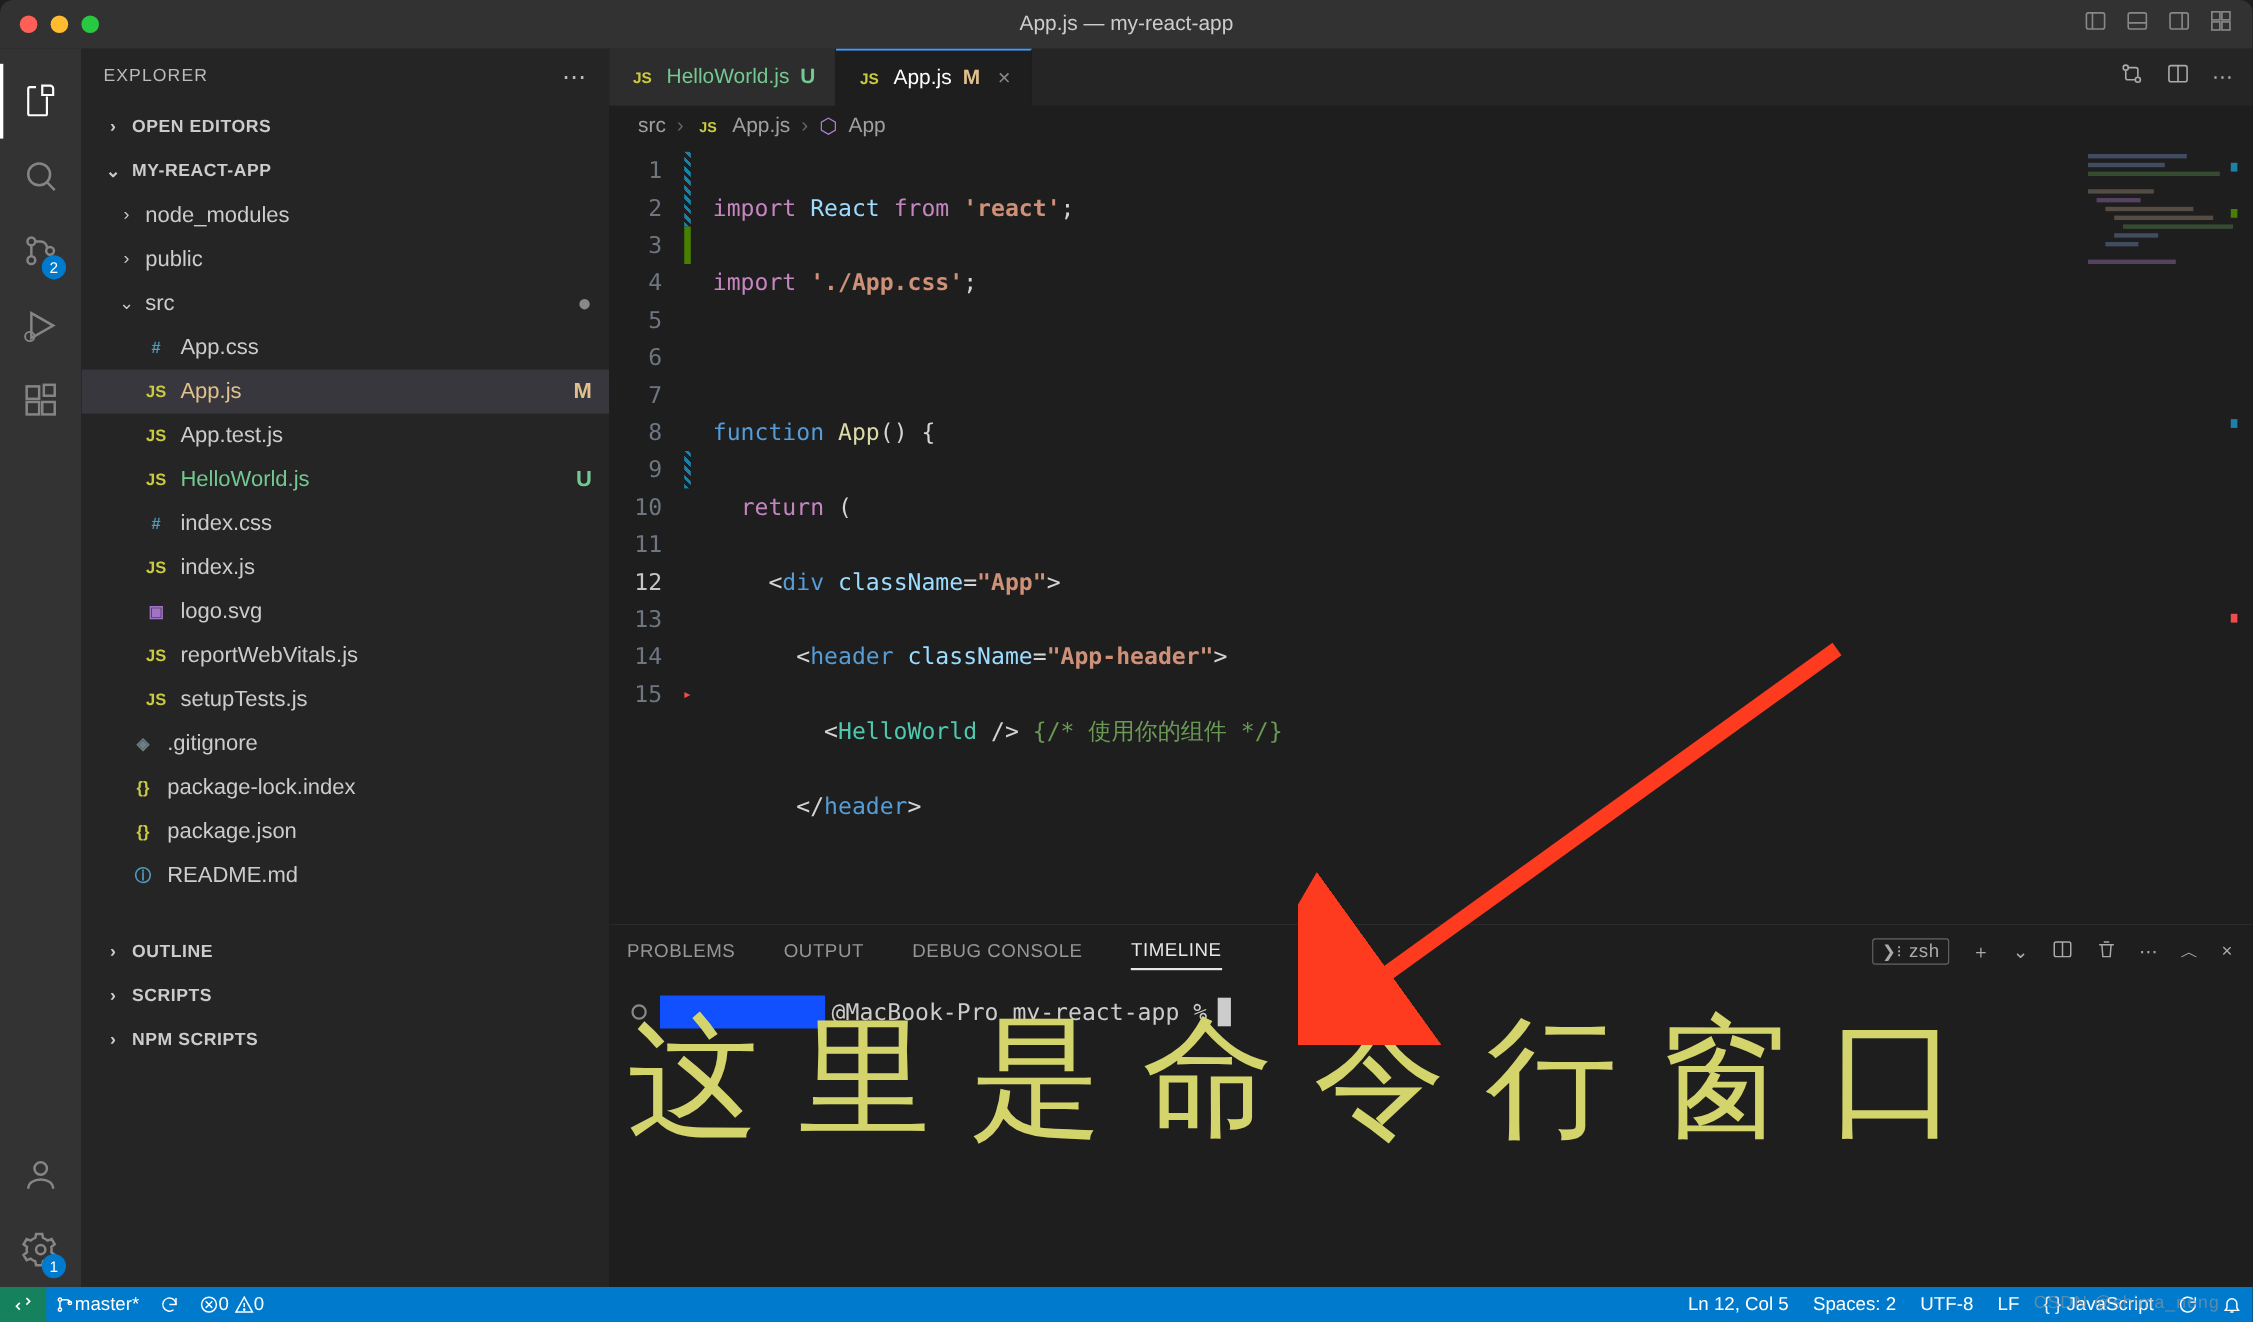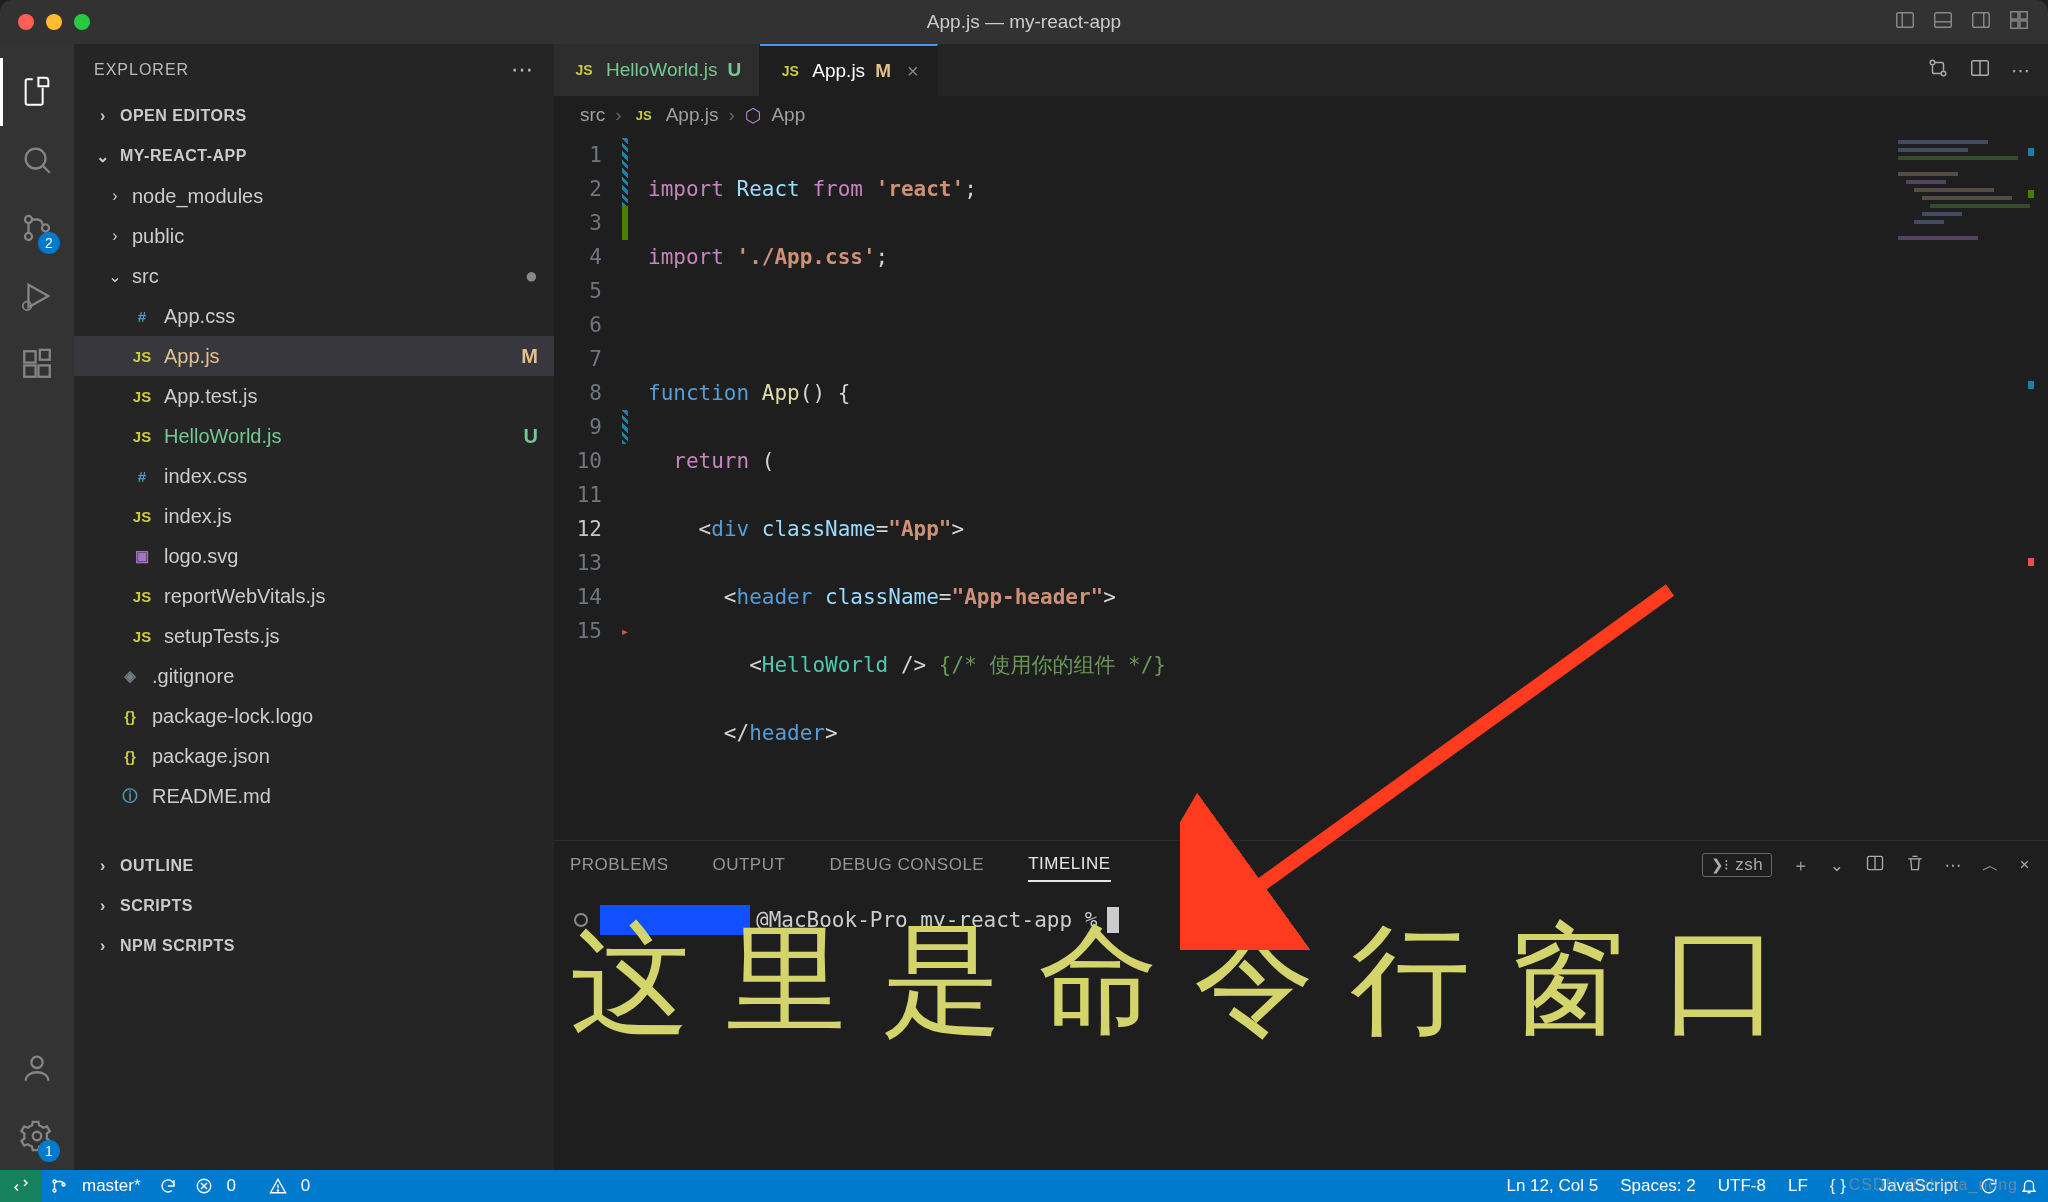--- a/index.html
+++ b/index.html
@@ -226,21 +226,21 @@
     background: #007acc;
     color: #ffffff;
     display: flex;
     align-items: center;
     font-size: 17px;
     padding: 0 10px;
     gap: 18px;
   }
   .statusbar .left { display: flex; align-items: center; gap: 18px; }
   .statusbar .right { margin-left: auto; display: flex; align-items: center; gap: 22px; }
-  .statusbar .seg { display: flex; align-items: center; gap: 14px; }
+  .statusbar .seg { display: flex; align-items: center; gap: 0; }
   .statusbar svg { width: 18px; height: 18px; }
   .sb-remote { background: #16825d; height: 32px; margin: 0 -10px 0 -10px; padding: 0 12px; display: flex; align-items: center; }
 
   .ov-bar { position: absolute; right: 14px; top: 0; width: 6px; height: 100%; }
   .ov-mark { position: absolute; width: 6px; height: 8px; }
 
   .watermark {
     position: absolute;
     right: 30px;
     bottom: 8px;
@@ -405,21 +405,21 @@
           <span class="ficon" style="color:#cbcb41">JS</span>
           <span class="flabel">setupTests.js</span>
         </div>
 
       <div class="tree-row file">
           <span class="ficon" style="color:#6d8086">◈</span>
           <span class="flabel">.gitignore</span>
         </div>
       <div class="tree-row file">
           <span class="ficon" style="color:#cbcb41">{}</span>
-          <span class="flabel">package-lock.logo</span>
+          <span class="flabel">package-lock.index</span>
         </div>
       <div class="tree-row file">
           <span class="ficon" style="color:#cbcb41">{}</span>
           <span class="flabel">package.json</span>
         </div>
       <div class="tree-row file">
           <span class="ficon" style="color:#519aba">ⓘ</span>
           <span class="flabel">README.md</span>
         </div>
 

